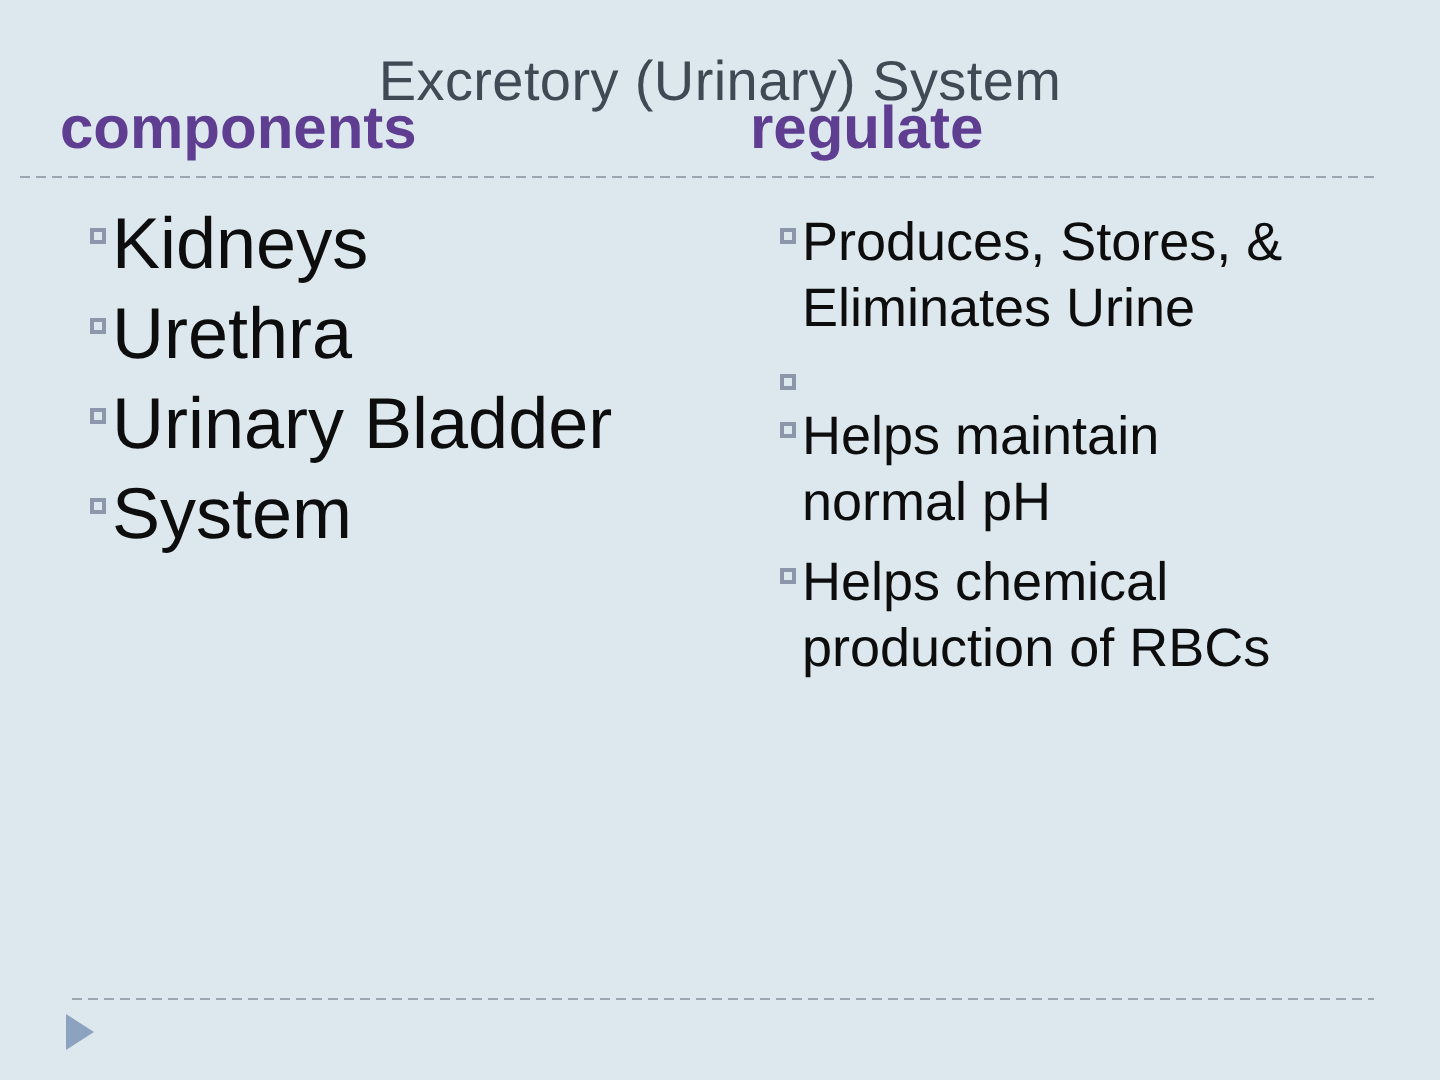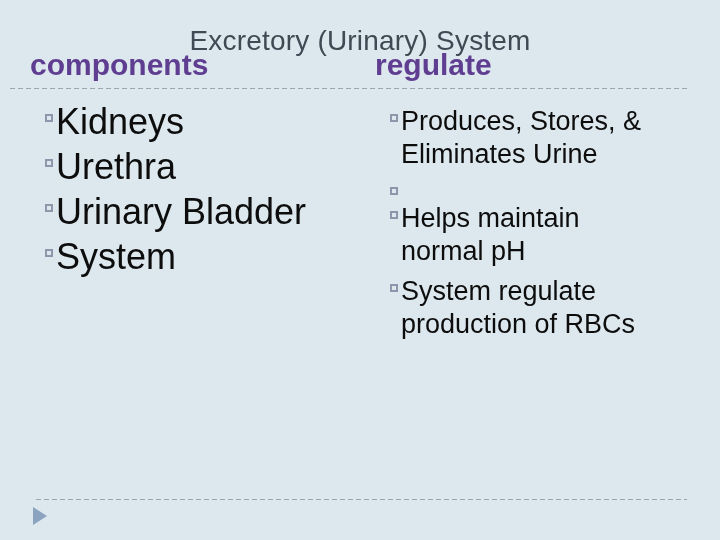--- a/index.html
+++ b/index.html
@@ -127,21 +127,21 @@
       <li class="item">
         <span class="bullet"></span>
       </li>
       <li class="item">
         <span class="bullet"></span>
         <span class="txt">Helps maintain
 normal pH</span>
       </li>
       <li class="item">
         <span class="bullet"></span>
-        <span class="txt">System regulate
+        <span class="txt">Helps chemical
 production of RBCs</span>
       </li>
     </ul>
 
   <div class="divider divider-bottom"></div>
 
   <div class="pointer"></div>
 </div>
 
 </body></html>

